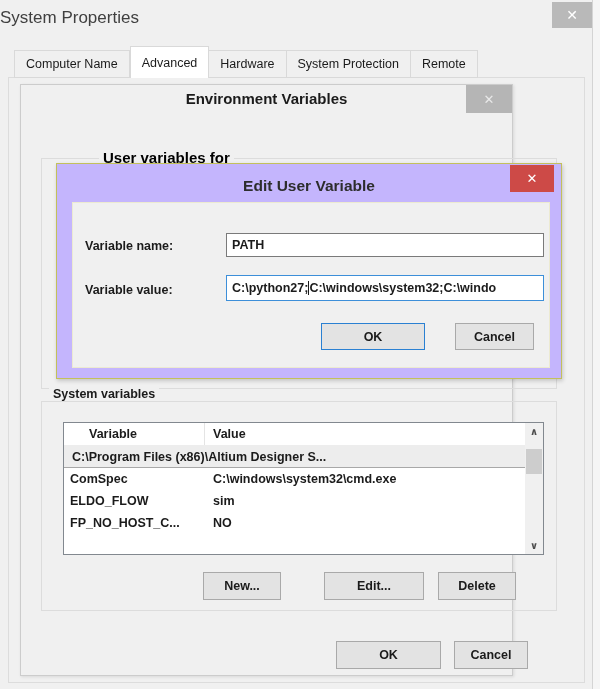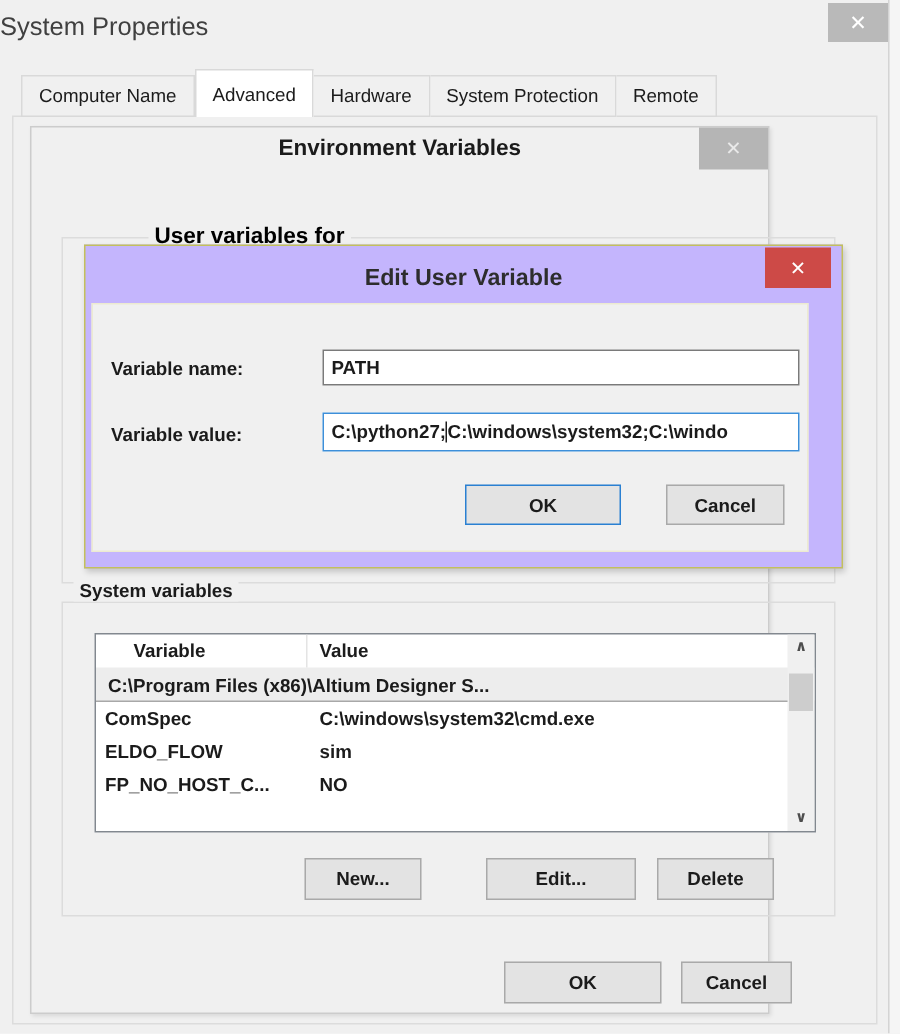--- a/index.html
+++ b/index.html
@@ -43,21 +43,21 @@
 
   
   .edit-dialog { position:absolute; left:35px; top:78px; width:506px; height:216px;
                  background:#c4b5fd; border:1px solid #c3c05c;
                  box-shadow:1px 2px 4px rgba(0,0,0,0.18); z-index:6; }
   .edit-title { position:absolute; left:0; right:0; top:13px; text-align:center;
                 font-size:15.5px; color:#2d2d2d; }
   .edit-close { position:absolute; right:7px; top:1px; width:44px; height:27px;
                 background:#cd4a47; color:#ffffff; font-size:13px;
                 display:flex; align-items:center; justify-content:center; }
-  .edit-panel { position:absolute; left:4px; top:38px; width:478px; height:166px;
+  .edit-panel { position:absolute; left:15px; top:38px; width:478px; height:166px;
                 background:#f0f0f0; border:1px solid #eceadl; border:1px solid #ecead1; }
   .field-label { position:absolute; left:12px; font-size:12.5px; color:#1b1b1b; }
   .name-label  { top:36px; }
   .value-label { top:80px; }
   .field-input { position:absolute; left:153px; width:318px; height:24px;
                  background:#ffffff; border:1px solid #7a7a7a; font-size:12.5px;
                  color:#1b1b1b; padding:0 5px; display:flex; align-items:center;
                  white-space:nowrap; overflow:hidden; }
   .name-input  { top:30px; }
   .value-input { top:72px; height:26px; border:1px solid #3d8fd9; }

